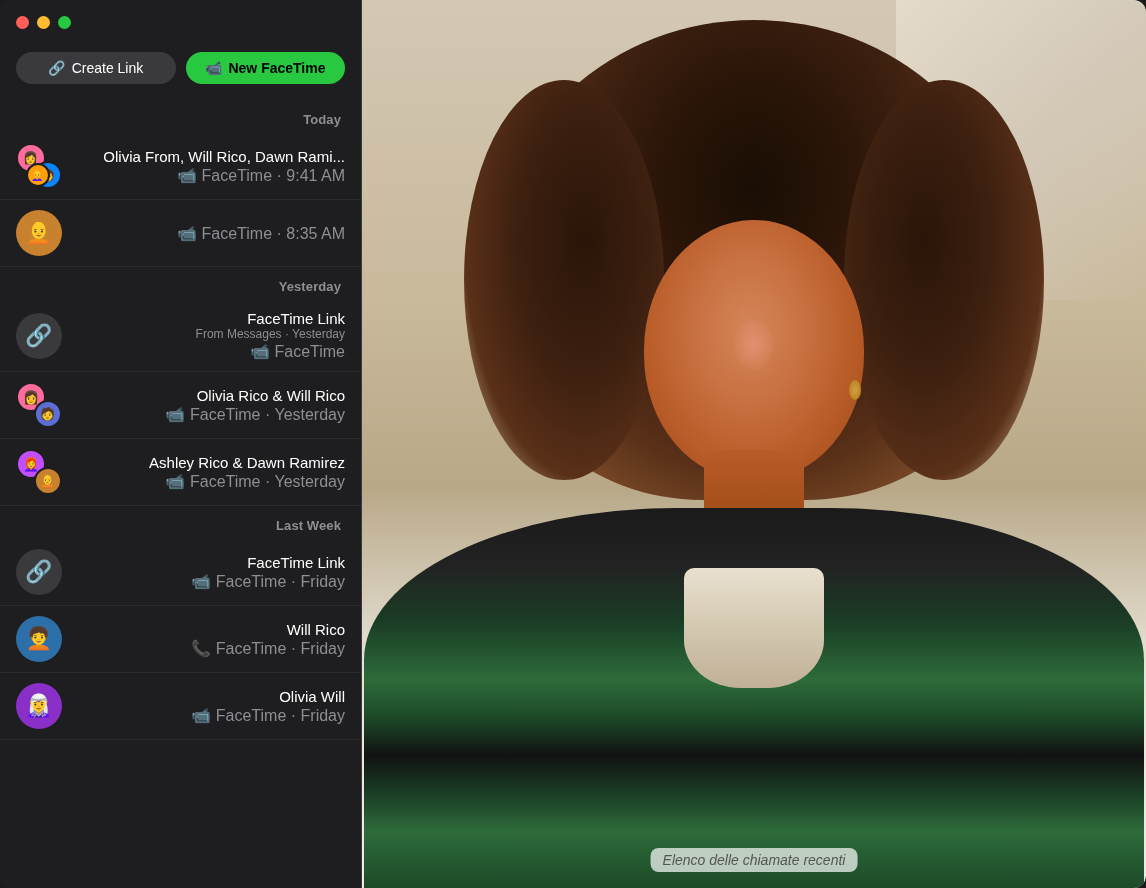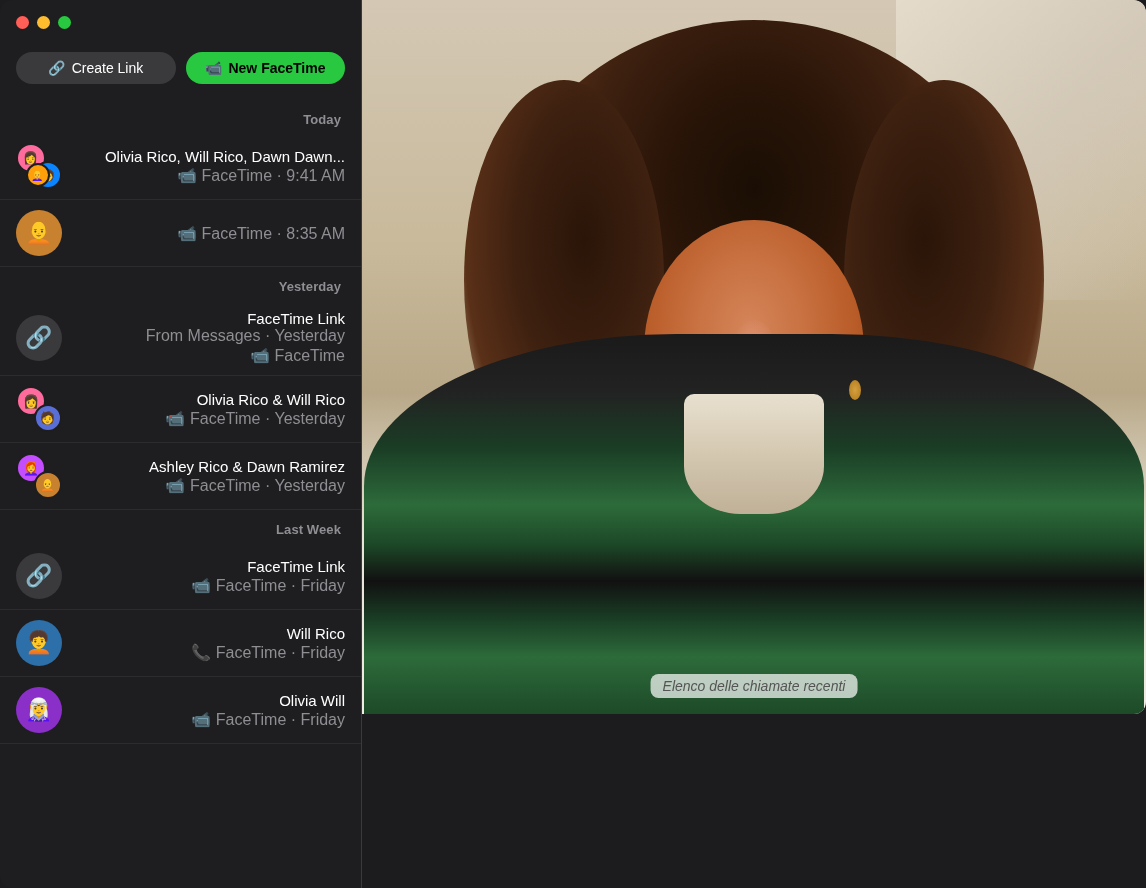--- a/index.html
+++ b/index.html
@@ -179,28 +179,28 @@
       white-space: nowrap;
       overflow: hidden;
       text-overflow: ellipsis;
     }
     .call-sub {
       font-size: 16px;
       color: #8e8e93;
       margin-top: 1px;
     }
     .call-source {
-      font-size: 16px;
+      font-size: 12px;
       color: #8e8e93;
     }
 
     
     .main-content {
       flex: 1;
-      height: 714px;
+      height: 888px;
       position: relative;
       overflow: hidden;
       border-radius: 0 12px 12px 0;
     }
 
     .call-label {
       position: absolute;
       bottom: 16px;
       left: 50%;
       transform: translateX(-50%);
@@ -253,21 +253,21 @@
 
     <div class="call-item">
       <div class="avatar-container">
         <div class="avatar-group">
           <div class="av1" style="background:#ff6b9d; color:#fff; border:2px solid #1e1e20;">👩</div>
           <div class="av2" style="background:#0a84ff; color:#fff; border:2px solid #1e1e20; width:28px;height:28px;border-radius:50%;font-size:11px;display:flex;align-items:center;justify-content:center;position:absolute;bottom:0;right:0;">🧑</div>
           <div style="position:absolute;bottom:2px;left:10px;width:24px;height:24px;border-radius:50%;font-size:10px;display:flex;align-items:center;justify-content:center;background:#ff9f0a;border:2px solid #1e1e20;">👩‍🦲</div>
         </div>
       </div>
       <div class="call-info">
-        <div class="call-name">Olivia Rico, Will Rico, Dawn Dawn...</div>
+        <div class="call-name">Olivia From, Will Rico, Dawn Rami...</div>
         <div class="call-sub">📹 FaceTime · 9:41 AM</div>
       </div>
     </div>
 
     <div class="call-item">
       <div class="avatar-container">
         <div class="avatar-circle" style="background:#c8812e; font-size:22px;">🧑‍🦲</div>
       </div>
       <div class="call-info">
         <div class="call-sub">📹 FaceTime · 8:35 AM</div>

